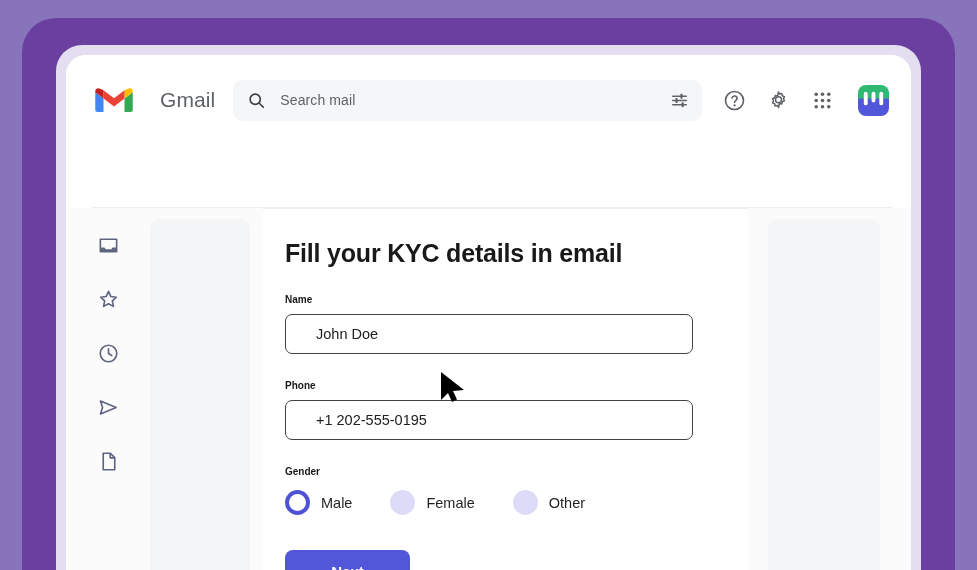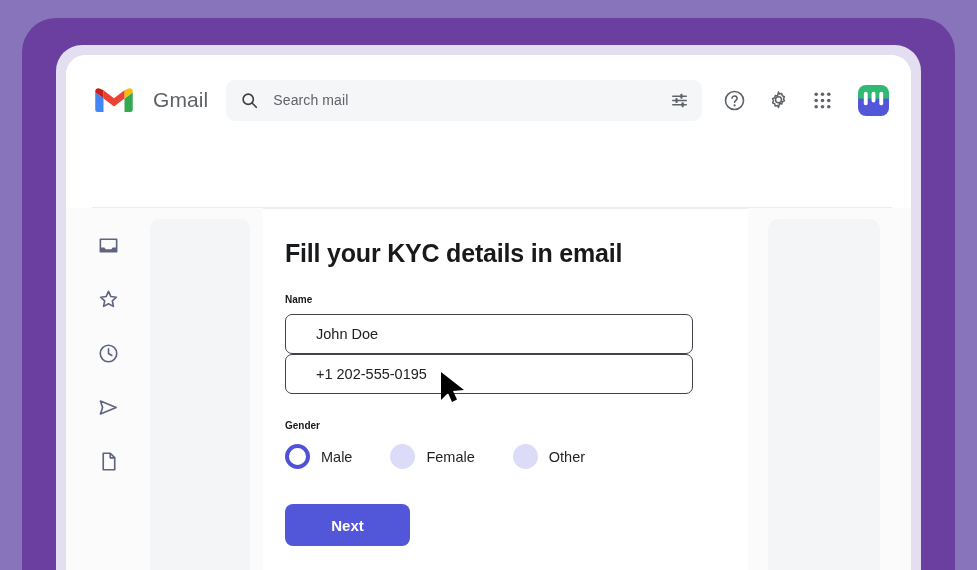--- a/index.html
+++ b/index.html
@@ -43,21 +43,21 @@
     position: absolute;
     left: 0; top: 0;
     width: 845px; height: 90px;
     display: flex;
     align-items: center;
     padding: 0 22px 0 28px;
     background: #ffffff;
   }
   .gm-logo-wrap {
     display: flex; align-items: center;
-    gap: 19px;
+    gap: 26px;
     margin-right: 16px;
   }
   .gm-logo { width: 40px; height: 30px; display: block; }
   .gm-wordmark {
     font-size: 21px;
     color: #5f6368;
     letter-spacing: .1px;
     font-family: "Liberation Sans", sans-serif;
   }
 
@@ -355,20 +355,21 @@
       <div class="col-left"></div>
       <div class="col-right"></div>
 
       <div class="form-card">
 
         <div class="form-title">Fill your KYC details in email</div>
 
         <div class="field-label">Name</div>
         <div class="text-input">John Doe</div>
 
+        <div class="field-label">Phone</div>
         <div class="text-input">+1 202-555-0195</div>
 
         <div class="field-label">Gender</div>
 
         <div class="radio-row">
           <div class="radio-group">
             <span class="radio-dot sel"></span>
             <span class="radio-label">Male</span>
           </div>
           <div class="radio-group">

